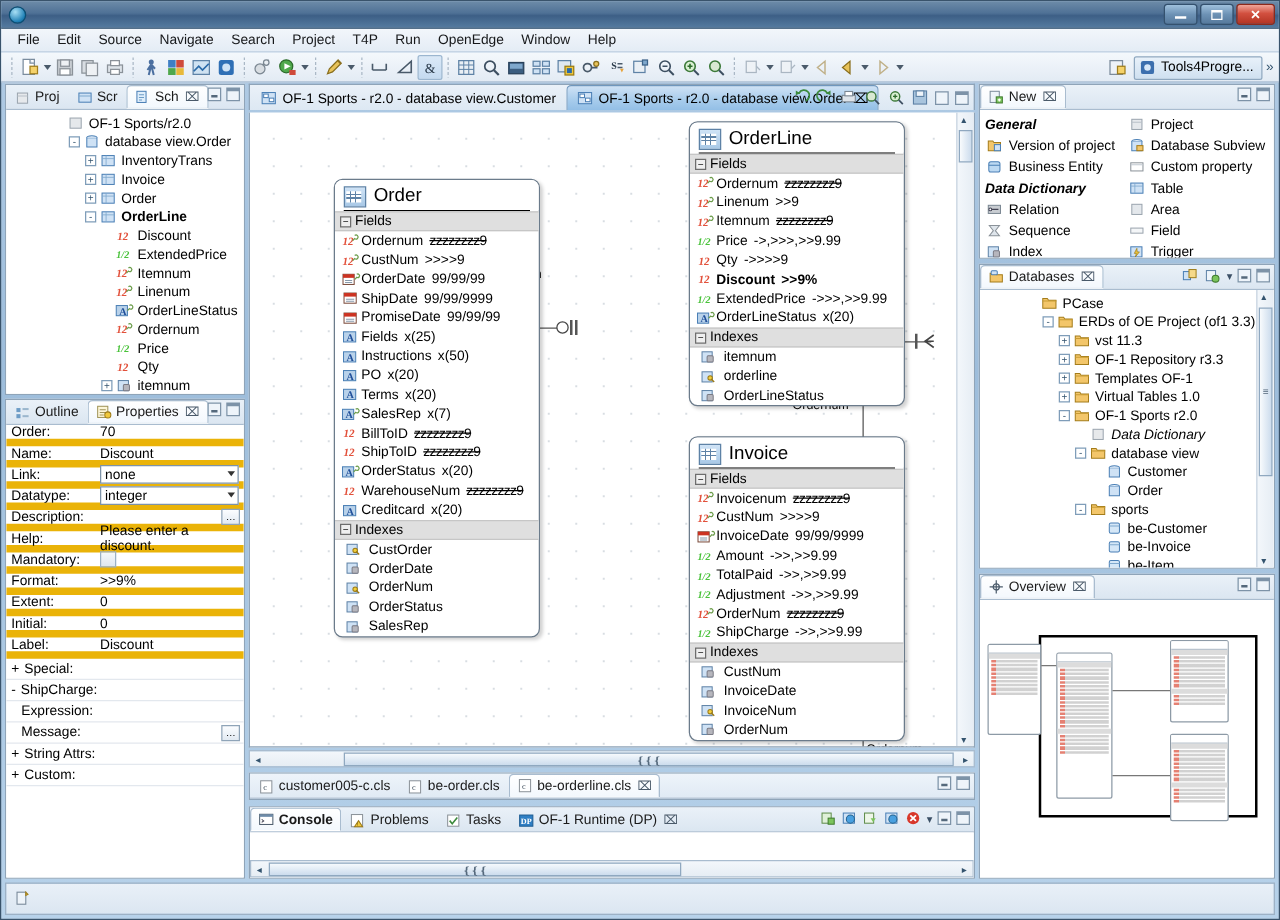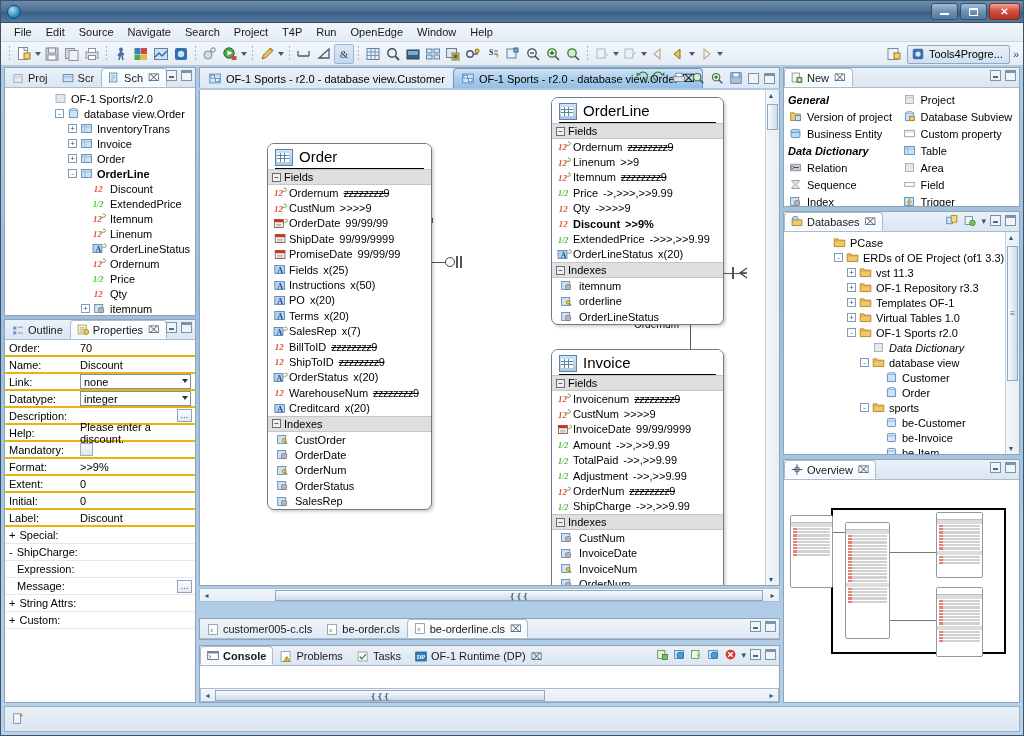--- a/index.html
+++ b/index.html
@@ -134,21 +134,21 @@
   .exp { width:13px;height:13px;display:inline-flex;align-items:center;justify-content:center;flex:0 0 13px;}
   .exp .bx {
     width:9px;height:9px;border:1px solid #7f9db9;background:#fff;
     display:flex;align-items:center;justify-content:center;font-size:8px;line-height:7px;color:#33536e;
   }
   .tlabel { margin-left:3px; }
   .tlabel.bold { font-weight:bold; }
   .tlabel.ital { font-style:italic; }
 
   
-  .proprow { display:flex; height:17px; align-items:center; border-bottom:2px solid #eab308; font-size:11px; }
+  .proprow { display:flex; height:17px; align-items:center; border-bottom:6px solid #eab308; font-size:11px; }
   .propkey { width:72px; padding-left:4px; flex:0 0 72px; }
   .propval { flex:1; padding-left:3px; position:relative; display:flex; align-items:center; }
   .combo {
     height:15px; flex:1; margin-right:4px; border:1px solid #7d93a8; background:#fff;
     display:flex; align-items:center; padding-left:3px; position:relative; font-size:11px;
   }
   .combo .cb-arrow { position:absolute; right:2px; top:4px; border-left:3px solid transparent;border-right:3px solid transparent;border-top:4px solid #333;}
   .dots { width:15px;height:13px;border:1px solid #8fa4b8;background:linear-gradient(180deg,#fbfdff,#e2eaf2);
           font-size:8px;display:flex;align-items:center;justify-content:center;margin-right:3px;margin-left:auto;}
   .chkbox { width:13px;height:13px;border:1px solid #9ab0c4;background:linear-gradient(180deg,#f5f8fb,#dfe7ef); }
@@ -1309,21 +1309,21 @@
       </div>
 
       <div class="hscroll">
         <span class="sb-end">◂</span>
         <div class="thumb" style="left:75px; right:16px;">
           <div style="text-align:center;font-size:8px;color:#55697c;line-height:11px;">❴❴❴</div>
         </div>
         <span class="sb-end" style="position:absolute;right:0">▸</span>
       </div>
 
-      <div class="view" style="height:22px;flex:0 0 22px;margin-top:14px;overflow:visible">
+      <div class="view" style="height:22px;flex:0 0 22px;margin-top:2px;overflow:visible">
         <div class="viewtabs" id="file-tabs" style="background:linear-gradient(180deg,#eef4fa,#e0eaf4)">
           <div class="vtab">
               <svg viewBox="0 0 16 16" style="width: 14px; height: 13px; display: block;">
                 <rect x="2.5" y="2" width="11" height="12" fill="#fff" stroke="#8b9299"></rect>
                 <text x="5" y="11" font-size="8" fill="#2a3a4a" font-family="serif">c</text>
               </svg>
               <span>customer005-c.cls</span>
             </div>
             <div class="vtab">
               <svg viewBox="0 0 16 16" style="width: 14px; height: 13px; display: block;">

